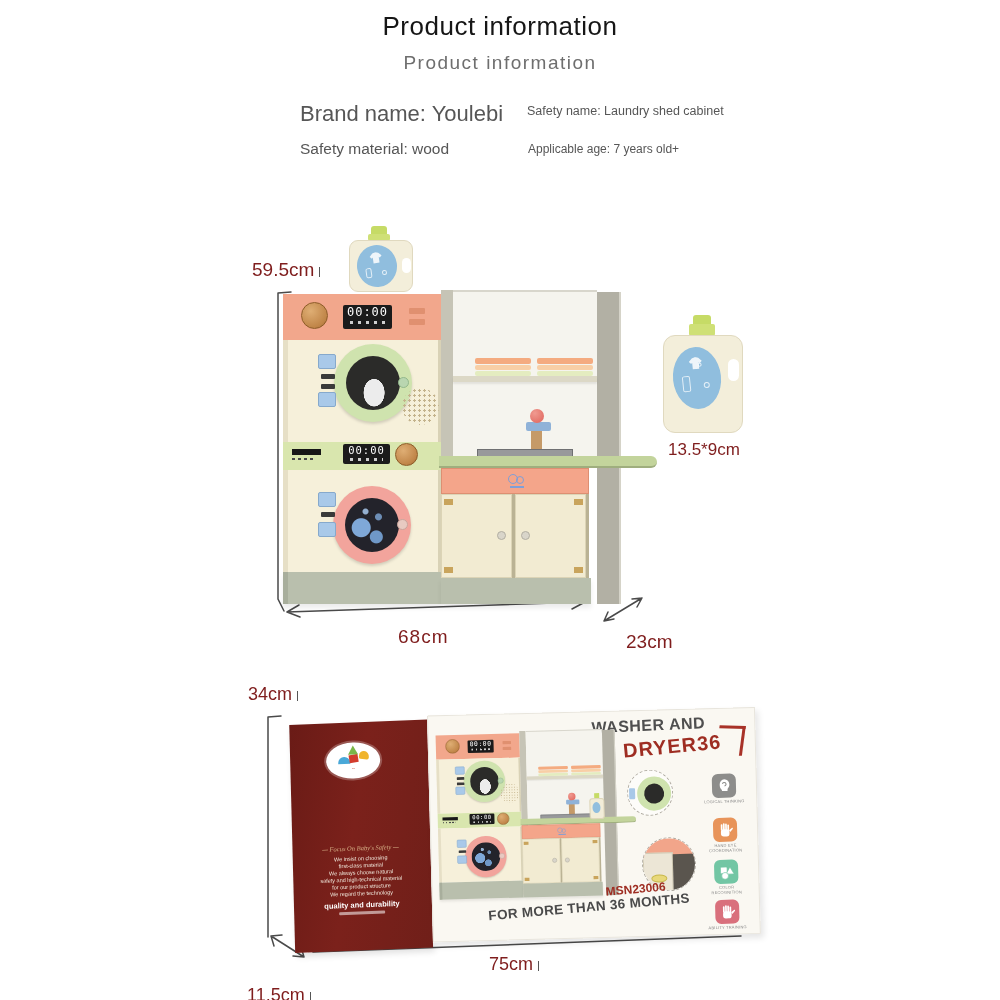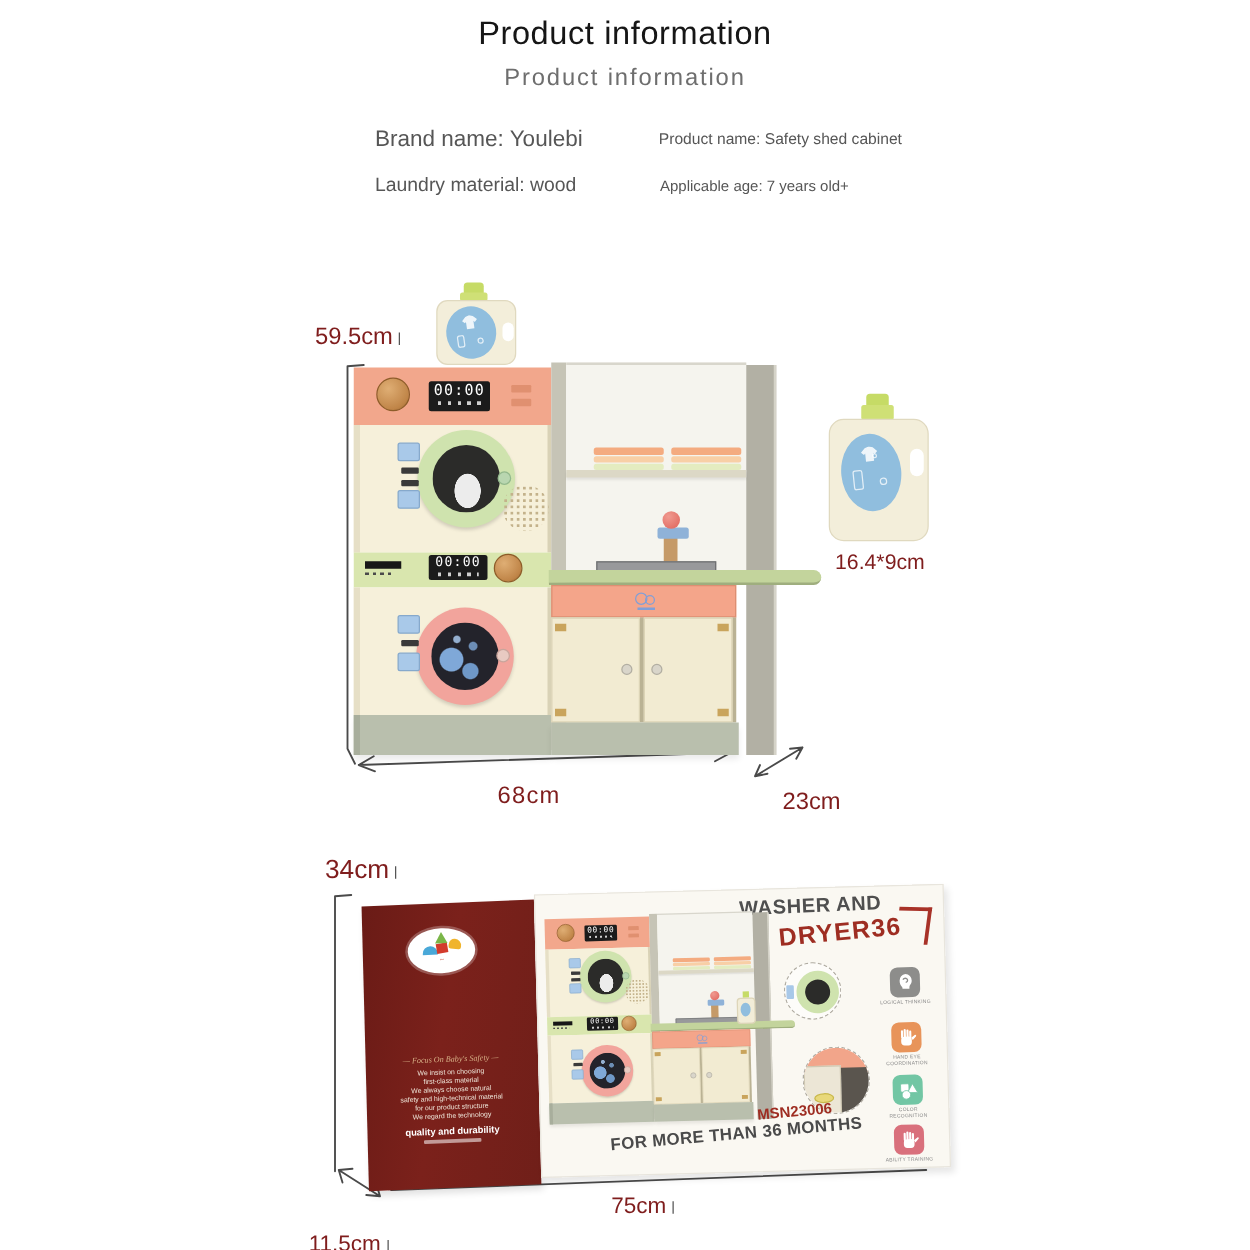--- a/index.html
+++ b/index.html
@@ -4,32 +4,32 @@
 <style>
 *{margin:0;padding:0;box-sizing:border-box}
 html,body{background:#fff}
 body{font-family:"Liberation Sans",sans-serif;color:#3c3c3c}
 .page{position:relative;width:1000px;height:1000px;background:#fff;overflow:hidden}
 
 
 .title-main{position:absolute;top:11px;left:0;width:100%;text-align:center;font-size:26px;color:#161616;letter-spacing:.5px}
 .title-sub{position:absolute;top:52px;left:0;width:100%;text-align:center;font-size:19px;color:#6e6e6e;letter-spacing:1.5px}
 .spec{position:absolute;color:#565656;white-space:nowrap}
-.spec-brand{left:300px;top:101px;font-size:18px}
+.spec-brand{left:300px;top:101px;font-size:22px}
 .spec-pname{left:527px;top:104px;font-size:12.5px}
 .spec-material{left:300px;top:140px;font-size:15.5px}
 .spec-age{left:528px;top:142px;font-size:12px}
 
 
 .dim{position:absolute;font-size:19px;color:#7f1d1d;white-space:nowrap}
 .dim-h{left:252px;top:259px}
 .dim-w{left:398px;top:626px;letter-spacing:1px}
 .dim-d{left:626px;top:631px}
 .dim-bottle{left:668px;top:440px;font-size:17px}
-.dim-bh{left:260px;top:684px;font-size:21px}
+.dim-bh{left:248px;top:684px;font-size:18px}
 .dim-bd{left:247px;top:985px;font-size:18px}
 .dim-bw{left:489px;top:954px;font-size:18px}
 .tickmark{display:inline-block;width:0;height:10px;border-left:1.5px solid #555;margin-left:5px;transform:translateY(1px)}
 
 
 .lines{position:absolute;left:0;top:0;pointer-events:none}
 
 
 .product-area{position:absolute;left:283px;top:290px;width:375px;height:332px}
 .appliance{position:relative;width:375px;height:332px}
@@ -155,22 +155,22 @@
 </style>
 </head>
 <body>
 
 <div class="page">
 
   <div class="title-main">Product information</div>
   <div class="title-sub">Product information</div>
 
   <div class="spec spec-brand">Brand name: Youlebi</div>
-  <div class="spec spec-pname">Product name: Safety shed cabinet</div>
-  <div class="spec spec-material">Laundry material: wood</div>
+  <div class="spec spec-pname">Safety name: Laundry shed cabinet</div>
+  <div class="spec spec-material">Safety material: wood</div>
   <div class="spec spec-age">Applicable age: 7 years old+</div>
 
   <svg class="lines" width="1000" height="1000">
     <g stroke="#4a4a4a" stroke-width="1.5" fill="none" stroke-linecap="round">
 
       <path d="M278 293 L291 292 M278 293 L278 599 L284 611"></path>
 
       <path d="M287 612 L585 602 M287 612 L299 605 M287 612 L300 617 M585 602 L573 597 M585 602 L572 609"></path>
 
       <path d="M604 621 L642 598 M604 621 L614 619 M604 621 L608 612 M642 598 L632 599 M642 598 L637 607"></path>
@@ -179,21 +179,21 @@
 
       <path d="M271 936 L304 957 M271 936 L282 935 M271 936 L274 946 M304 957 L293 956 M304 957 L301 947"></path>
 
       <path d="M313 952 L305 944 M313 952 L741 936"></path>
     </g>
   </svg>
 
   <div class="dim dim-h"><span>59.5cm</span><span class="tickmark"></span></div>
   <div class="dim dim-w">68cm</div>
   <div class="dim dim-d">23cm</div>
-  <div class="dim dim-bottle">16.4*9cm</div>
+  <div class="dim dim-bottle">13.5*9cm</div>
   <div class="dim dim-bh"><span>34cm</span><span class="tickmark"></span></div>
   <div class="dim dim-bd"><span>11.5cm</span><span class="tickmark"></span></div>
   <div class="dim dim-bw"><span>75cm</span><span class="tickmark"></span></div>
 
   <div class="bottle bottle-top">
     <div class="b-cap" style="left:26px;top:0;width:16px;height:9px"></div>
     <div class="b-neck" style="left:23px;top:8px;width:22px;height:7px"></div>
     <div class="b-body" style="left:4px;top:14px;width:64px;height:52px;border-radius:9px"></div>
     <div class="b-hole" style="right:6px;top:32px;width:9px;height:15px"></div>
     <div class="b-label" style="left:12px;top:19px;width:40px;height:42px;transform:rotate(-8deg)">

